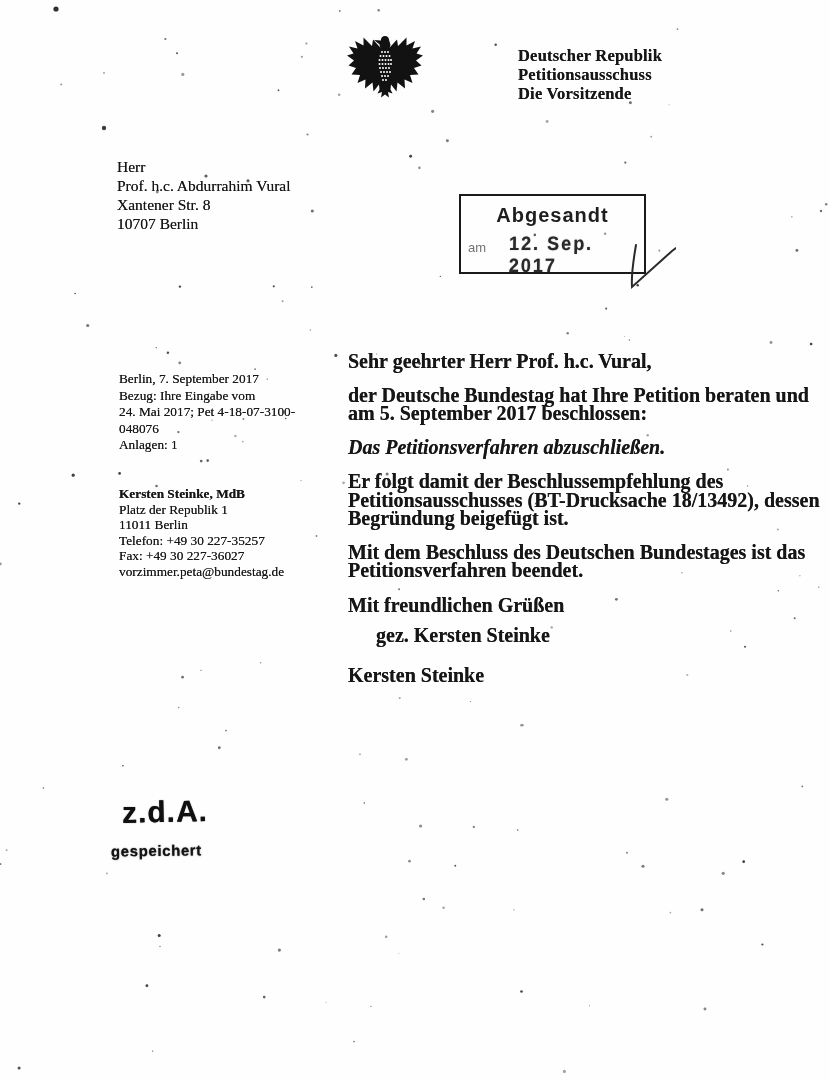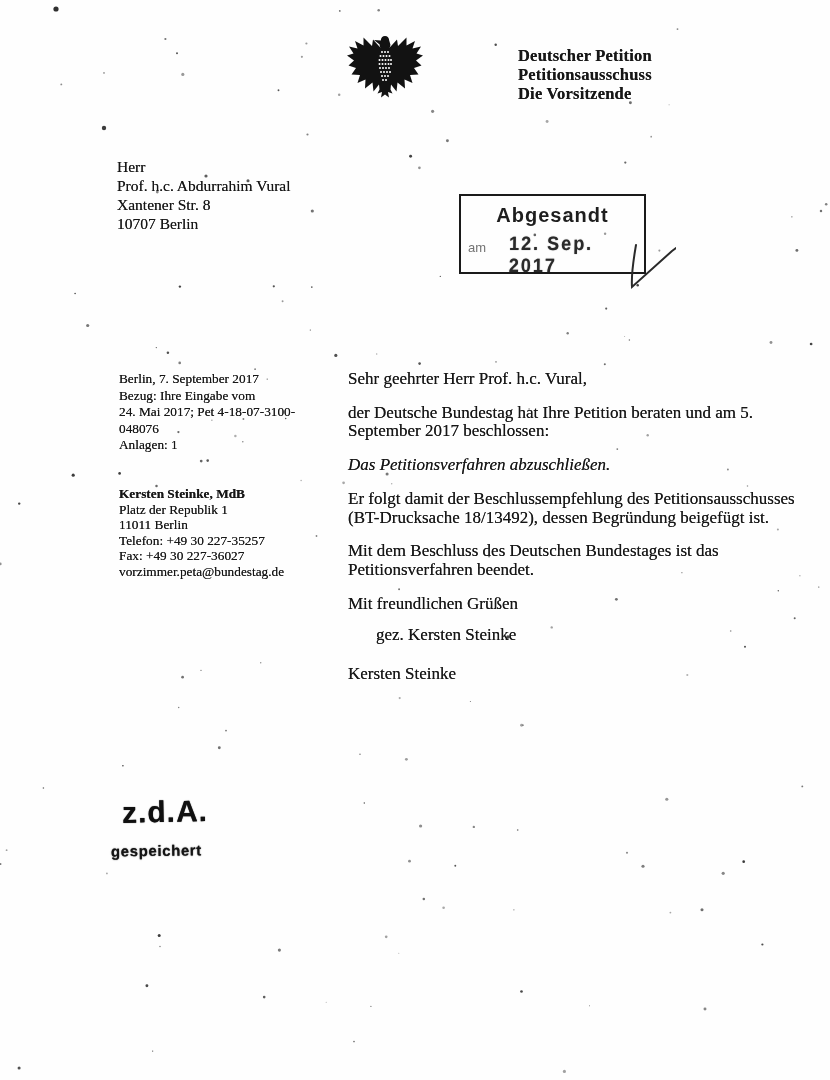--- a/index.html
+++ b/index.html
@@ -55,22 +55,22 @@
     font-size:13.3px;line-height:16.5px;
   }
   .contact{
     position:absolute;left:119px;top:486px;width:220px;
     font-size:13.3px;line-height:15.6px;
   }
   .contact .name{font-weight:bold;}
 
   
   .body-col{
-    position:absolute;left:348px;top:370px;width:472px;
-    font-size:17px;line-height:18.5px;
+    position:absolute;left:348px;top:352px;width:472px;
+    font-size:20px;line-height:18.5px;font-weight:bold;
   }
   .body-col p{margin:0 0 15px 0;}
   .body-col p.decision{font-style:italic;margin-bottom:16px;}
   .body-col p.gez{margin:12px 0 21px 0;padding-left:28px;}
   .body-col p.closing{margin-top:16px;margin-bottom:0;}
 
   
   .zda{
     position:absolute;left:122px;top:795px;
     font-family:"Liberation Sans", sans-serif;
@@ -130,21 +130,21 @@
         <circle cx="44" cy="40" r="1"></circle>
       <circle cx="36" cy="44" r="1"></circle>
         <circle cx="39" cy="44" r="1"></circle>
         <circle cx="42" cy="44" r="1"></circle>
       <circle cx="37" cy="48" r="1"></circle>
         <circle cx="40" cy="48" r="1"></circle>
     </g>
   </svg>
 
   <div class="letterhead txt">
-    <div>Deutscher Petition</div>
+    <div>Deutscher Republik</div>
     <div>Petitionsausschuss</div>
     <div>Die Vorsitzende</div>
   </div>
 
   <div class="recipient txt">
     <div>Herr</div>
     <div>Prof. h.c. Abdurrahim Vural</div>
     <div>Xantener Str. 8</div>
     <div>10707 Berlin</div>
   </div>

